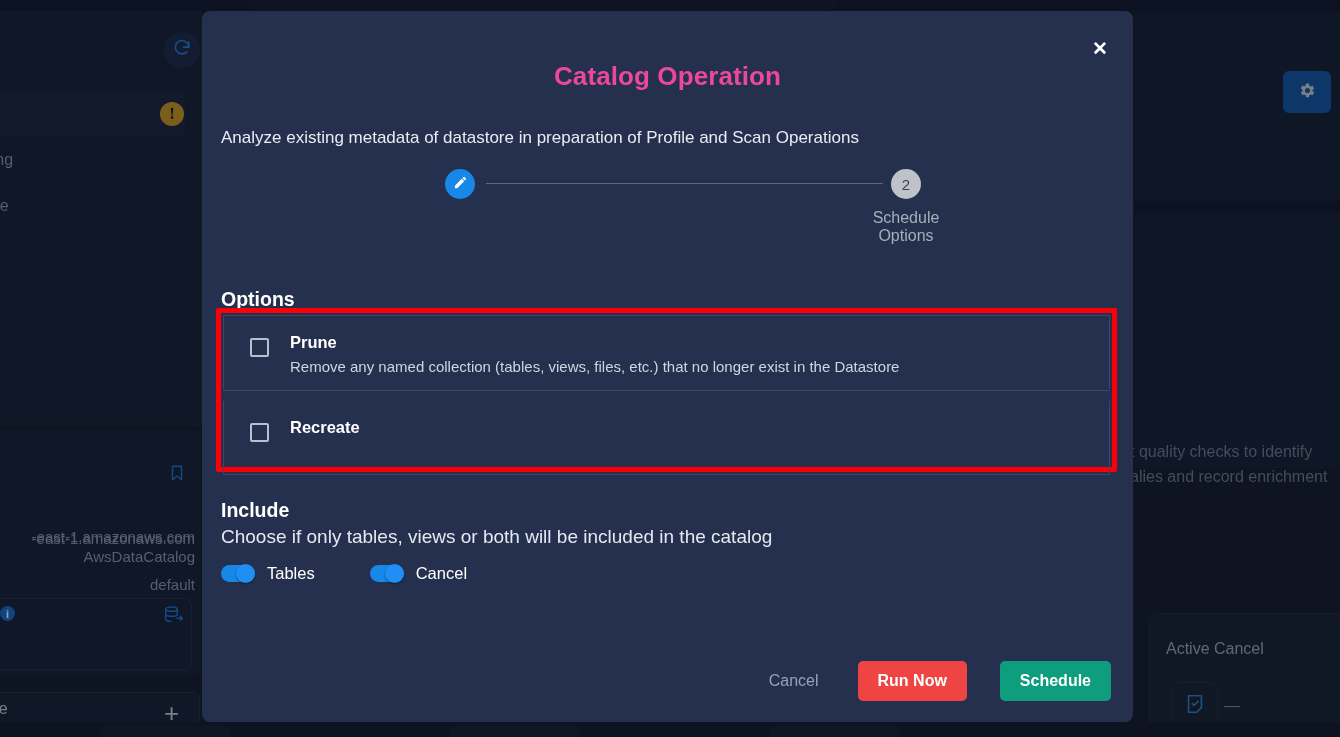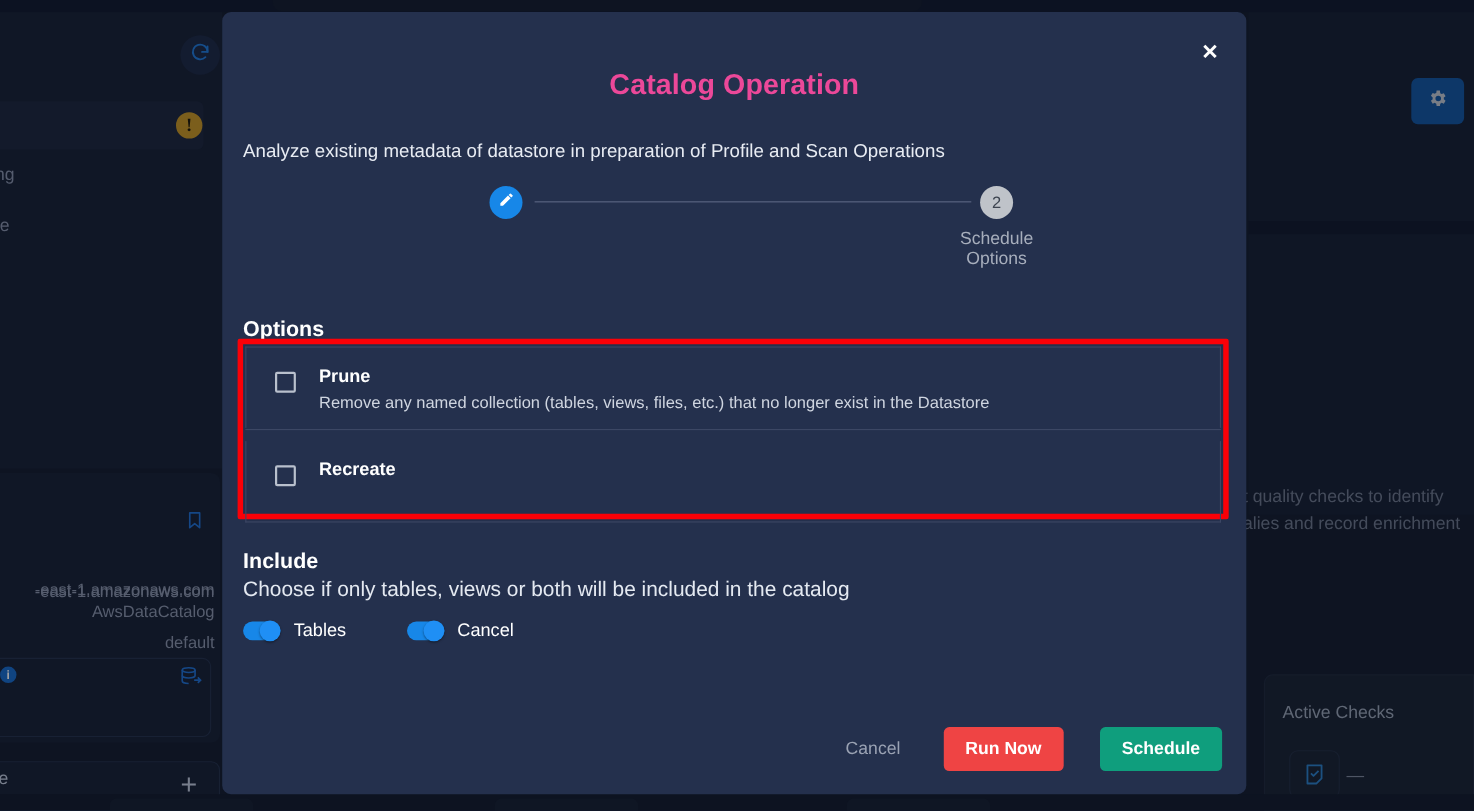--- a/index.html
+++ b/index.html
@@ -304,21 +304,21 @@
         <svg width="19" height="19" viewBox="0 0 24 24" fill="#c3c8d0">
           <path d="M19.4 13a7.8 7.8 0 0 0 0-2l2-1.6-2-3.4-2.4 1a7.7 7.7 0 0 0-1.7-1L14.9 3h-3.8l-.4 2.6c-.6.2-1.2.6-1.7 1l-2.4-1-2 3.4L6.6 11a7.8 7.8 0 0 0 0 2l-2 1.6 2 3.4 2.4-1c.5.4 1.1.8 1.7 1l.4 2.6h3.8l.4-2.6c.6-.2 1.2-.6 1.7-1l2.4 1 2-3.4-2-1.6zM13 15.2a3.2 3.2 0 1 1 0-6.4 3.2 3.2 0 0 1 0 6.4z" transform="translate(-1,0)"></path>
         </svg>
       </span>
     </div>
 
     <div class="bg-text-right" style="left:1130px; top:443px;">t quality checks to identify</div>
     <div class="bg-text-right" style="left:1130px; top:468px;">alies and record enrichment</div>
 
     <div class="bg-checks-card"></div>
-    <div class="checks-title">Active Checks</div>
+    <div class="checks-title">Active Cancel</div>
     <div class="check-tile">
       <svg width="22" height="22" viewBox="0 0 24 24" fill="none" stroke="#2a7ec7" stroke-width="1.8" stroke-linejoin="round">
         <path d="M5 3h14v13l-5 5H5z"></path>
         <polyline points="8.5 11 11 13.5 16 8.5"></polyline>
       </svg>
     </div>
     <div class="dash-mark">—</div>
 
     <div class="bg-bottom-strip"></div>
     <div class="bg-bottom-card" style="left:100px; width:130px;"></div>

